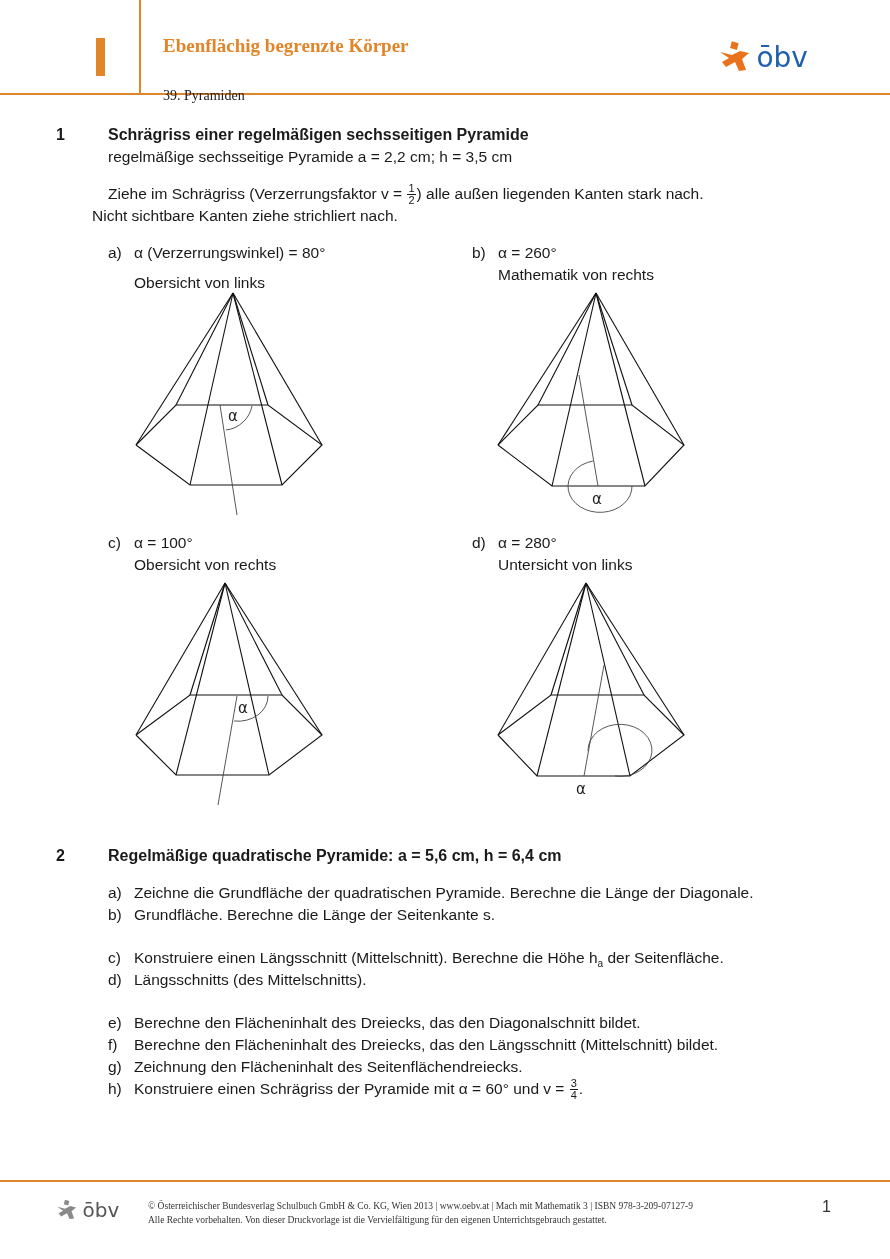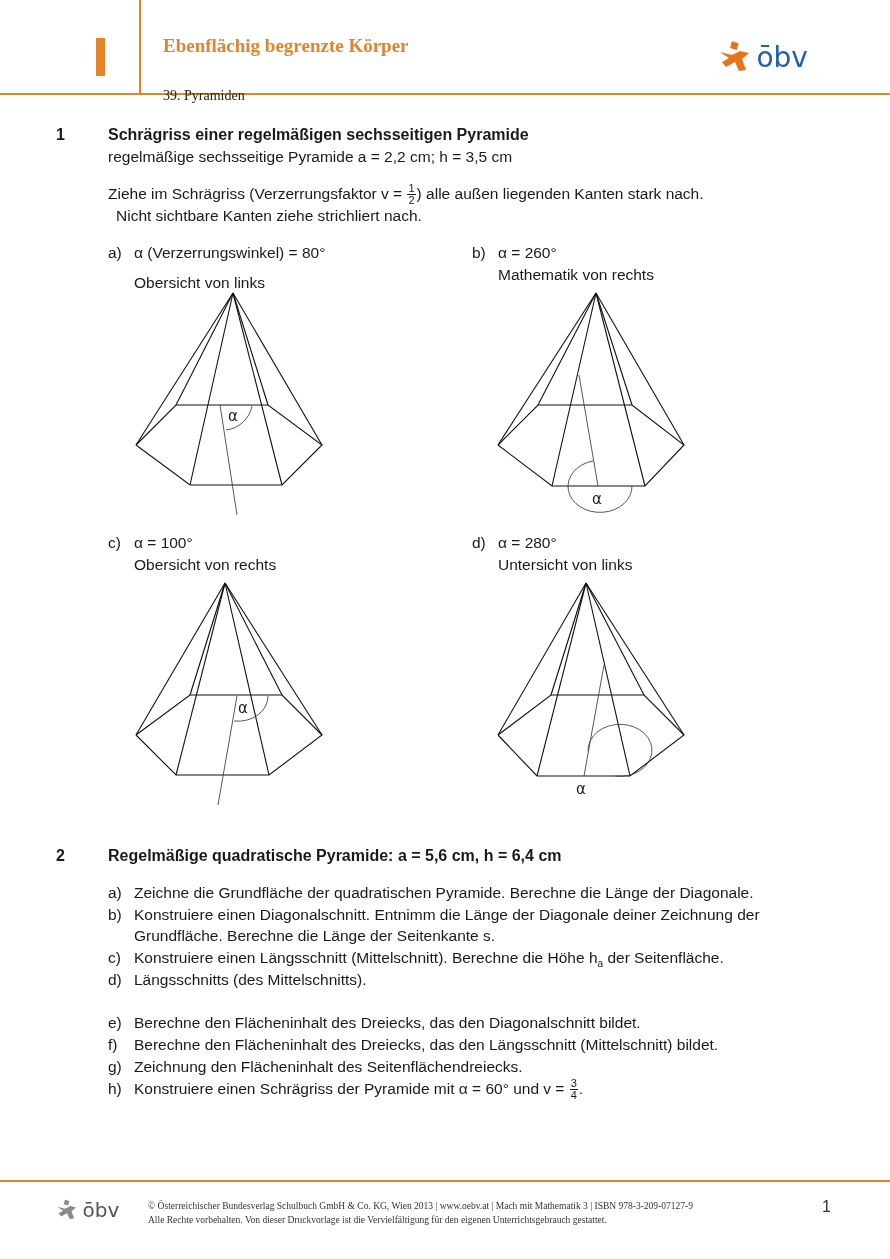--- a/index.html
+++ b/index.html
@@ -47,21 +47,21 @@
   </svg>
   <span class="logo-text" style="font-size:28px;vertical-align:middle;">ōbv</span>
 </div>
 
 <div class="abs txt num" style="top:124px;">1</div>
 <div class="abs txt bold" style="left:108px;top:124px;">Schrägriss einer regelmäßigen sechsseitigen Pyramide</div>
 <div class="abs txt" style="left:108px;top:146px;">regelmäßige sechsseitige Pyramide a = 2,2 cm; h = 3,5 cm</div>
 <div class="abs txt" style="left:108px;top:183px;">
   <span>Ziehe im Schrägriss (Verzerrungsfaktor v = </span><span class="frac"><span class="top">1</span><span>2</span></span><span>) alle außen liegenden Kanten stark nach.</span>
 </div>
-<div class="abs txt" style="left:116px;top:205px;">Nicht sichtbare Kanten ziehe strichliert nach.</div>
+<div class="abs txt" style="left:92px;top:205px;">Nicht sichtbare Kanten ziehe strichliert nach.</div>
 
 <div class="abs txt" style="left:108px;top:242px;">a)</div>
 <div class="abs txt" style="left:134px;top:242px;">α (Verzerrungswinkel) = 80°</div>
 <div class="abs txt" style="left:134px;top:272px;">Obersicht von links</div>
 
 <div class="abs txt" style="left:472px;top:242px;">b)</div>
 <div class="abs txt" style="left:498px;top:242px;">α = 260°</div>
 <div class="abs txt" style="left:498px;top:264px;">Mathematik von rechts</div>
 
 <div class="abs txt" style="left:108px;top:532px;">c)</div>
@@ -134,21 +134,20 @@
 
 <div class="abs txt num" style="top:845px;">2</div>
 <div class="abs txt bold" style="left:108px;top:845px;">Regelmäßige quadratische Pyramide: a = 5,6 cm, h = 6,4 cm</div>
 
 <div class="item" style="top:882px;">
   <span class="lbl">a)</span>
   <span class="body">Zeichne die Grundfläche der quadratischen Pyramide. Berechne die Länge der Diagonale.</span>
 </div>
 <div class="item" style="top:904px;">
   <span class="lbl">b)</span>
-  <span class="body">Konstruiere einen Diagonalschnitt. Entnimm die Länge der Diagonale deiner Zeichnung der</span>
   <span class="body">Grundfläche. Berechne die Länge der Seitenkante s.</span>
 </div>
 <div class="item" style="top:947px;">
   <span class="lbl">c)</span>
   <span class="body"><span>Konstruiere einen Längsschnitt (Mittelschnitt). Berechne die Höhe h</span><sub>a</sub><span> der Seitenfläche.</span></span>
 </div>
 <div class="item" style="top:969px;">
   <span class="lbl">d)</span>
   <span class="body">Längsschnitts (des Mittelschnitts).</span>
 </div>

